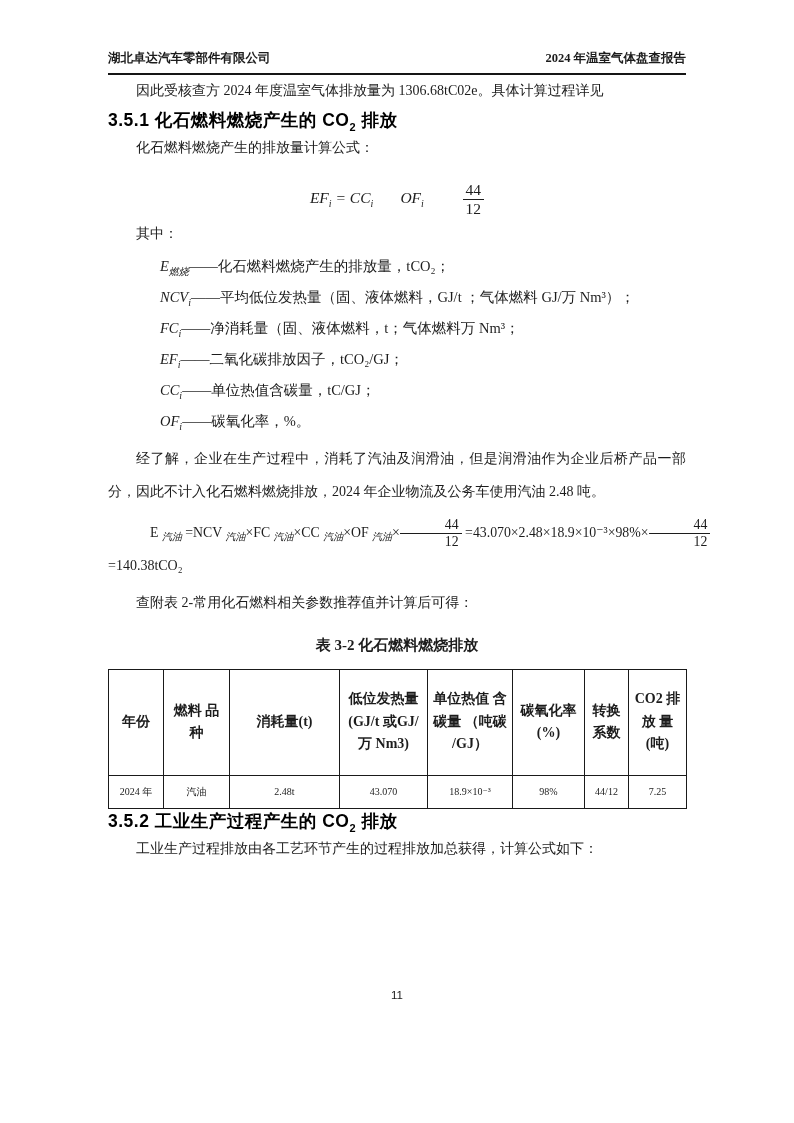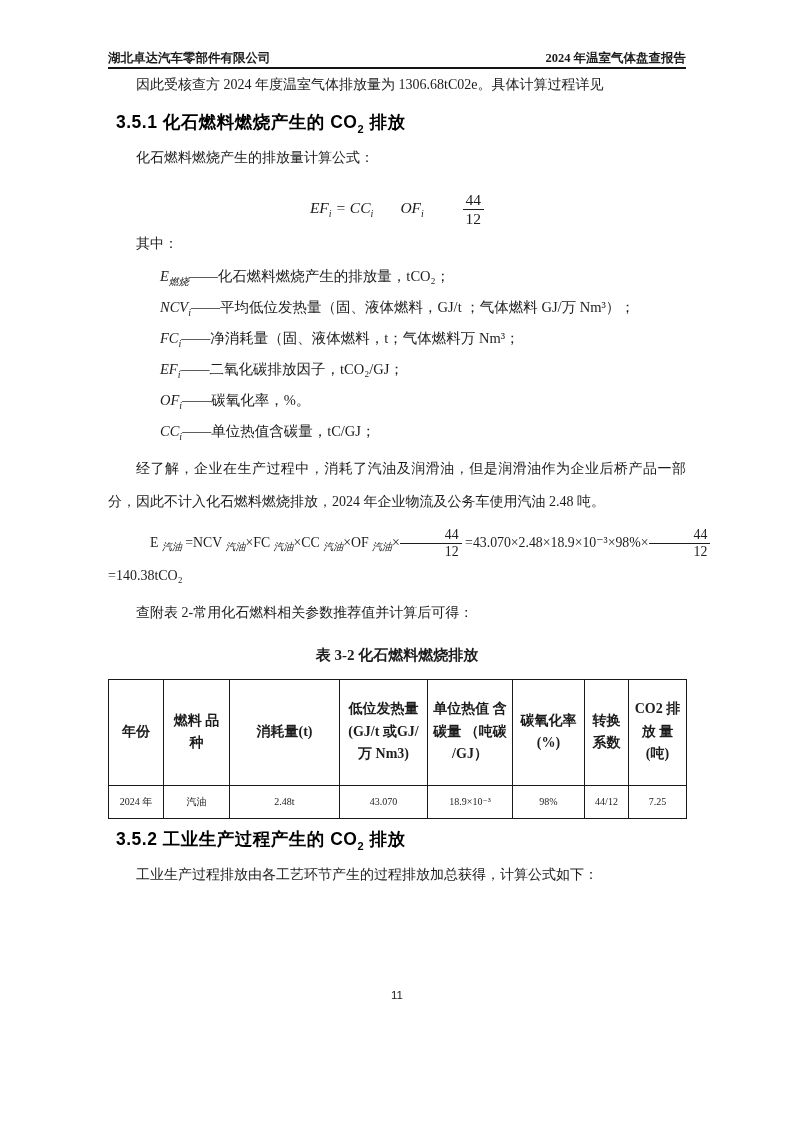--- a/index.html
+++ b/index.html
@@ -10,40 +10,41 @@
     height: 1123px;
     background: #ffffff;
     overflow: hidden;
     font-family: "Liberation Serif", "DejaVu Serif", serif;
     color: #1c1c1c;
   }
   
   .header {
     margin: 0 108px;
     padding-top: 50px;
+    padding-bottom: 6px;
     display: flex;
     justify-content: space-between;
     align-items: flex-end;
     font-size: 12.5px;
     font-weight: bold;
     border-bottom: 2px solid #151515;
   }
   
   .content { padding: 0 108px; }
   p.body {
     margin: 0;
     font-size: 14px;
     line-height: 2.35;
     text-indent: 2em;
     text-align: justify;
   }
   p.noindent { text-indent: 0; }
   .intro-para { margin-top: 14px; }
   h2.sec {
-    margin: 8px;
+    margin: 0;
     font-family: "Liberation Sans", "DejaVu Sans", sans-serif;
     font-size: 17.5px;
     font-weight: bold;
     color: #000;
     letter-spacing: 0.5px;
   }
   .sec-351 { margin-top: 28px; }
   .sec-352 { margin-top: 44px; }
   h2.sec sub { font-size: 11px; }
   .after-sec { margin-top: 14px; }
@@ -144,22 +145,22 @@
 
 
     <div class="formula-center formula-ef">EF<sub>i</sub> = CC<sub>i</sub>       OF<sub>i</sub>          <span class="frac"><span class="num">44</span><span class="den">12</span></span></div>
 
     <p class="body where">其中：</p>
 
     <p class="def-line"><span class="var"><span>E</span><sub>燃烧</sub></span><span>——化石燃料燃烧产生的排放量，tCO₂；</span></p>
     <p class="def-line"><span class="var"><span>NCV</span><sub>i</sub></span><span>——平均低位发热量（固、液体燃料，GJ/t ；气体燃料 GJ/万 Nm³）；</span></p>
     <p class="def-line"><span class="var"><span>FC</span><sub>i</sub></span><span>——净消耗量（固、液体燃料，t；气体燃料万 Nm³；</span></p>
     <p class="def-line"><span class="var"><span>EF</span><sub>i</sub></span><span>——二氧化碳排放因子，tCO₂/GJ；</span></p>
+    <p class="def-line"><span class="var"><span>CC</span><sub>i</sub></span><span>——单位热值含碳量，tC/GJ；</span></p>
     <p class="def-line"><span class="var"><span>OF</span><sub>i</sub></span><span>——碳氧化率，%。</span></p>
-    <p class="def-line"><span class="var"><span>CC</span><sub>i</sub></span><span>——单位热值含碳量，tC/GJ；</span></p>
 
     <p class="body" style="margin-top:6px;">经了解，企业在生产过程中，消耗了汽油及润滑油，但是润滑油作为企业后桥产品一部分，因此不计入化石燃料燃烧排放，2024 年企业物流及公务车使用汽油 2.48 吨。</p>
 
     <div class="calc-line">E <sub>汽油</sub> =NCV <sub>汽油</sub>×FC <sub>汽油</sub>×CC <sub>汽油</sub>×OF <sub>汽油</sub>×<span class="frac"><span class="num">44</span><span class="den">12</span></span> =43.070×2.48×18.9×10⁻³×98%×<span class="frac"><span class="num">44</span><span class="den">12</span></span></div>
     <p class="body noindent calc-result">=140.38tCO₂</p>
 
     <p class="body" style="margin-top:4px;">查附表 2-常用化石燃料相关参数推荐值并计算后可得：</p>
 
     <div class="table-title">表 3-2  化石燃料燃烧排放</div>
 

